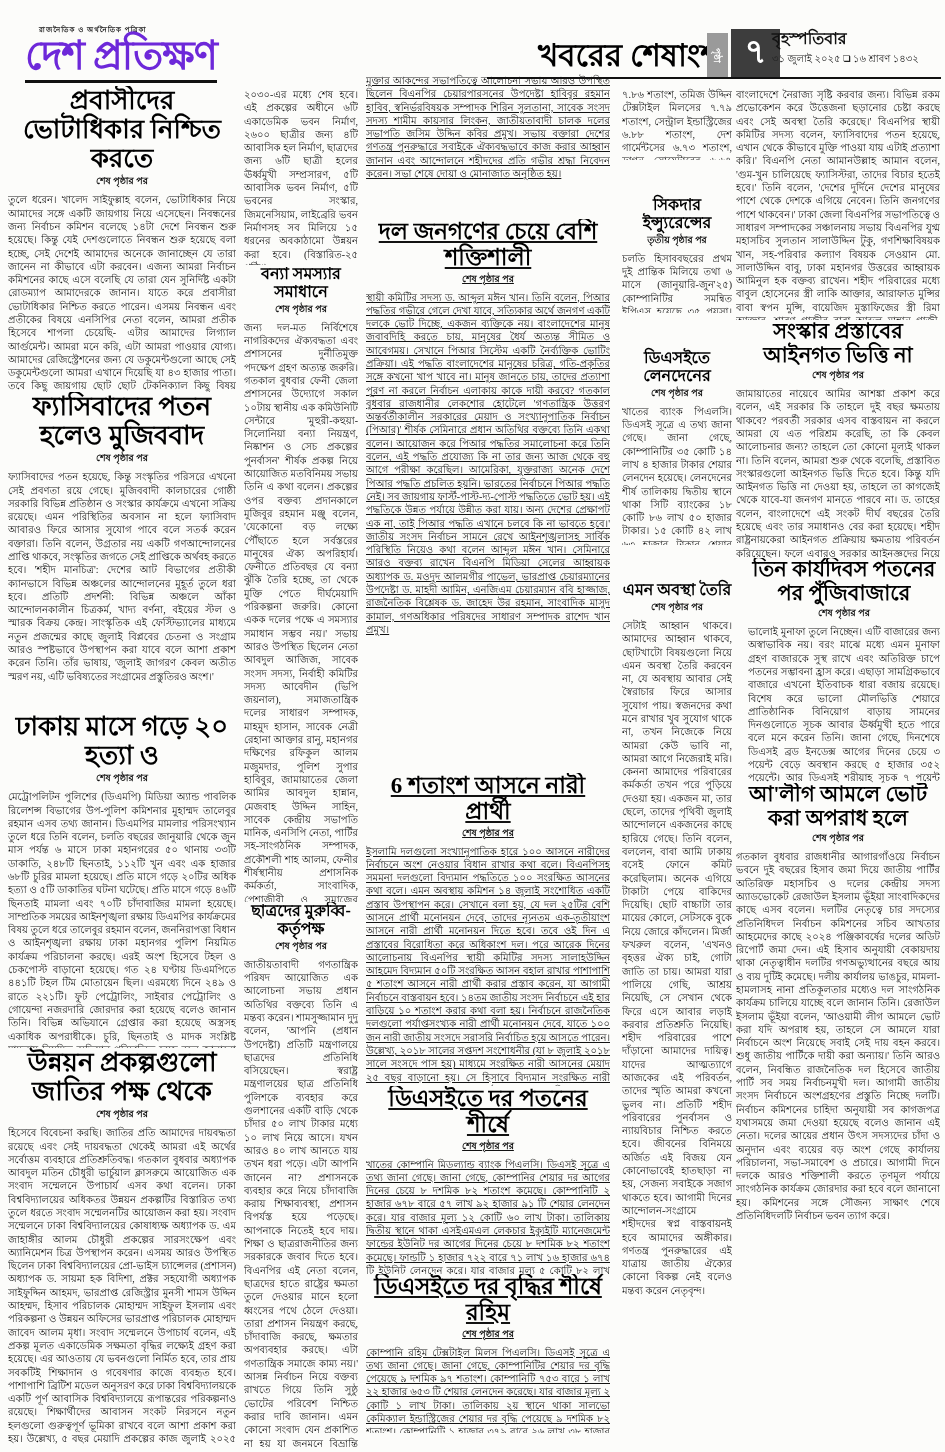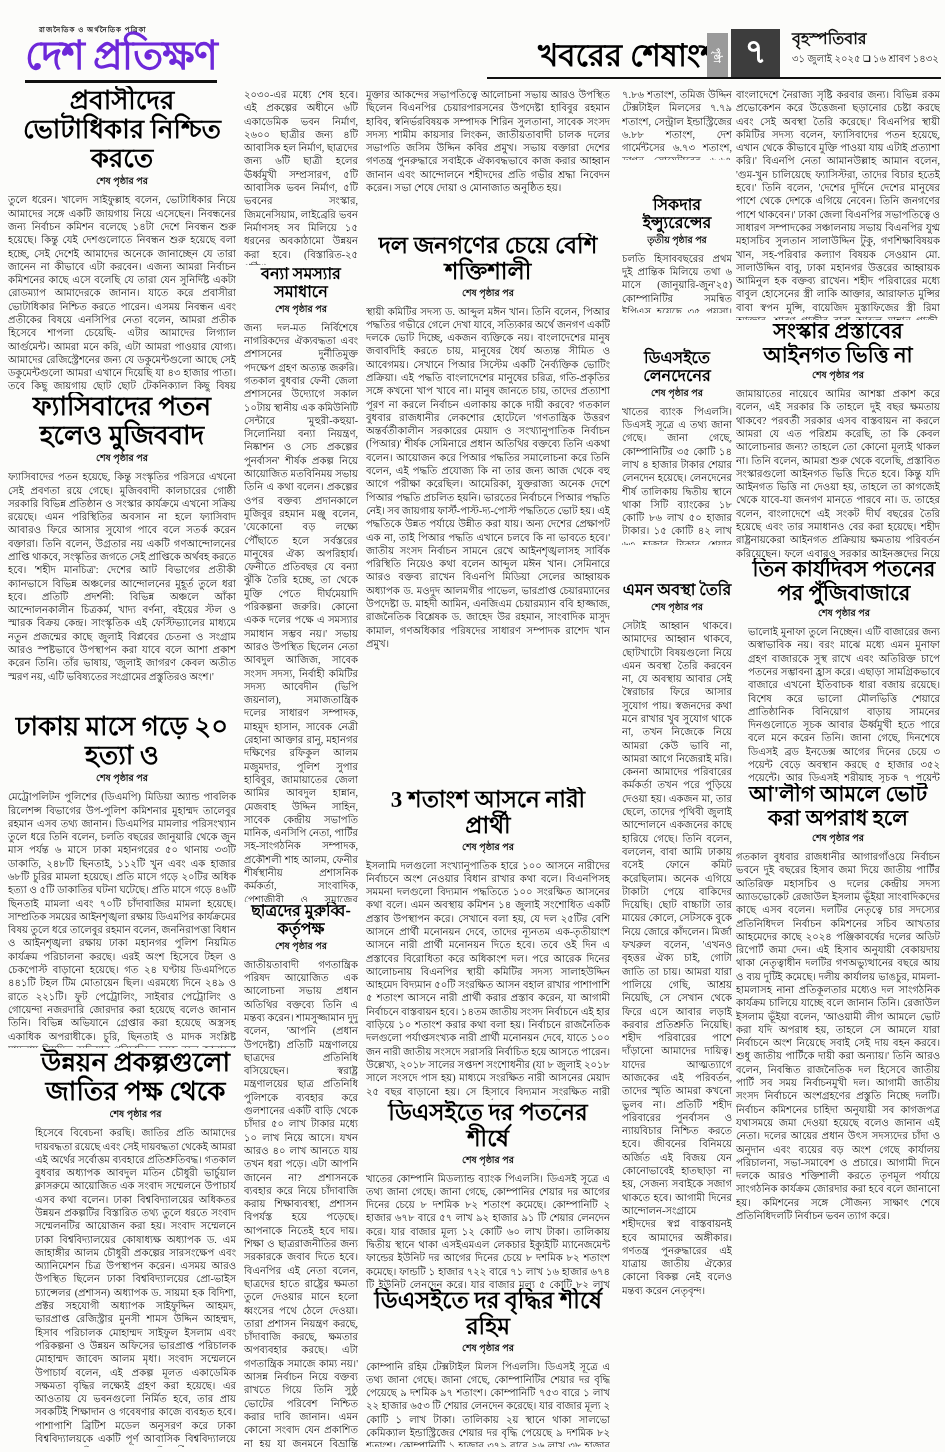--- a/index.html
+++ b/index.html
@@ -42,21 +42,21 @@
 </div>
 <div class="abs rule" style="left:25px;top:80px;width:192px;height:3px;"></div>
 
 <div class="abs section-title" style="left:538px;top:40px;">খবরের শেষাংশ</div>
 <div class="abs page-word-box" style="left:707px;top:33px;width:21px;height:44px;">
   <span>পৃষ্ঠা</span>
 </div>
 <div class="abs page-num-box" style="left:731px;top:29px;width:49px;height:49px;">
   <span>৭</span>
 </div>
-<div class="abs" style="left:792px;top:31px;width:150px;">
+<div class="abs" style="left:772px;top:31px;width:150px;">
   <div class="day">বৃহস্পতিবার</div>
   <div class="date">৩১ জুলাই ২০২৫ ❑ ১৬ শ্রাবণ ১৪৩২</div>
 </div>
 <div class="abs rule" style="left:487px;top:77px;width:454px;height:2px;"></div>
 
 <div class="region" style="left:8px;top:86px;width:228px;">
   <article class="art" style="height:306px;">
     <h2 class="hl h-a">প্রবাসীদের ভোটাধিকার নিশ্চিত করতে</h2>
     <div class="cont">শেষ পৃষ্ঠার পর</div>
     <p class="bd">তুলে ধরেন। খালেদ সাইফুল্লাহ বলেন, ভোটাধিকার নিয়ে আমাদের সঙ্গে একটি জায়গায় নিয়ে এসেছেন। নিবন্ধনের জন্য নির্বাচন কমিশন বলেছে ১৪টা দেশে নিবন্ধন শুরু হয়েছে। কিন্তু যেই দেশগুলোতে নিবন্ধন শুরু হয়েছে বলা হচ্ছে, সেই দেশেই আমাদের অনেকে জানাচ্ছেন যে তারা জানেন না কীভাবে এটা করবেন। এজন্য আমরা নির্বাচন কমিশনের কাছে এসে বলেছি যে তারা যেন সুনির্দিষ্ট একটা রোডম্যাপ আমাদেরকে জানান। যাতে করে প্রবাসীরা ভোটাধিকার নিশ্চিত করতে পারেন। এসময় নিবন্ধন এবং প্রতীকের বিষয়ে এনসিপির নেতা বলেন, আমরা প্রতীক হিসেবে শাপলা চেয়েছি- এটার আমাদের লিগ্যাল আর্গুমেন্ট। আমরা মনে করি, এটা আমরা পাওয়ার যোগ্য। আমাদের রেজিস্ট্রেশনের জন্য যে ডকুমেন্টগুলো আছে সেই ডকুমেন্টগুলো আমরা এখানে দিয়েছি যা ৪৩ হাজার পাতা। তবে কিছু জায়গায় ছোট ছোট টেকনিক্যাল কিছু বিষয় ওনারা উল্লেখ করেছেন সেই জায়গাগুলো আমরা ঠিক করে তাদের কাছে আবার জমা দেবো। আমাদের ডেডলাইন ৩ আগস্ট। তার আগেই আমরা এটা জমা দেবো। এসময় আরও উপস্থিত ছিলেন এনসিপির মুখ্য সদস্য সচিব অ্যাডভোকেট জহিরুল ইসলাম মুসা এবং এনসিপি ডায়াসপোরা অ্যালায়েন্সের গ্লোবাল কো-অর্ডিনেটর তারিক আদনান মুন।</p>
@@ -64,21 +64,21 @@
   <article class="art" style="height:320px;">
     <h2 class="hl h-a">ফ্যাসিবাদের পতন হলেও মুজিববাদ</h2>
     <div class="cont">শেষ পৃষ্ঠার পর</div>
     <p class="bd">ফ্যাসিবাদের পতন হয়েছে, কিন্তু সংস্কৃতির পরিসরে এখনো সেই প্রবণতা রয়ে গেছে। মুজিববাদী কালচারের গোষ্ঠী সরকারি বিভিন্ন প্রতিষ্ঠান ও সংস্কার কার্যক্রমে এখনো সক্রিয় রয়েছে। এমন পরিস্থিতির অবসান না হলে ফ্যাসিবাদ আবারও ফিরে আসার সুযোগ পাবে বলে সতর্ক করেন বক্তারা। তিনি বলেন, উগ্রতার নয় একটি গণআন্দোলনের প্রাপ্তি থাকবে, সংস্কৃতির জগতে সেই প্রাপ্তিকে অর্থবহ করতে হবে। 'শহীদ মানচিত্র': দেশের আট বিভাগের প্রতীকী ক্যানভাসে বিভিন্ন অঞ্চলের আন্দোলনের মুহূর্ত তুলে ধরা হবে। প্রতিটি প্রদর্শনী: বিভিন্ন অঞ্চলে আঁকা আন্দোলনকালীন চিত্রকর্ম, খাদ্য বর্ণনা, বইয়ের স্টল ও স্মারক বিক্রয় কেন্দ্র। সাংস্কৃতিক এই ফেস্টিভ্যালের মাধ্যমে নতুন প্রজন্মের কাছে জুলাই বিপ্লবের চেতনা ও সংগ্রাম আরও স্পষ্টভাবে উপস্থাপন করা যাবে বলে আশা প্রকাশ করেন তিনি। তাঁর ভাষায়, 'জুলাই জাগরণ কেবল অতীত স্মরণ নয়, এটি ভবিষ্যতের সংগ্রামের প্রস্তুতিরও অংশ।'</p>
   </article>
   <article class="art" style="height:336px;">
     <h2 class="hl h-a">ঢাকায় মাসে গড়ে ২০ হত্যা ও</h2>
     <div class="cont">শেষ পৃষ্ঠার পর</div>
     <p class="bd">মেট্রোপলিটন পুলিশের (ডিএমপি) মিডিয়া অ্যান্ড পাবলিক রিলেশন্স বিভাগের উপ-পুলিশ কমিশনার মুহাম্মদ তালেবুর রহমান এসব তথ্য জানান। ডিএমপির মামলার পরিসংখ্যান তুলে ধরে তিনি বলেন, চলতি বছরের জানুয়ারি থেকে জুন মাস পর্যন্ত ৬ মাসে ঢাকা মহানগরের ৫০ থানায় ৩৩টি ডাকাতি, ২৪৮টি ছিনতাই, ১১২টি খুন এবং এক হাজার ৬৮টি চুরির মামলা হয়েছে। প্রতি মাসে গড়ে ২০টির অধিক হত্যা ও ৫টি ডাকাতির ঘটনা ঘটেছে। প্রতি মাসে গড়ে ৪৬টি ছিনতাই মামলা এবং ৭০টি চাঁদাবাজির মামলা হয়েছে। সাম্প্রতিক সময়ের আইনশৃঙ্খলা রক্ষায় ডিএমপির কার্যক্রমের বিষয় তুলে ধরে তালেবুর রহমান বলেন, জননিরাপত্তা বিধান ও আইনশৃঙ্খলা রক্ষায় ঢাকা মহানগর পুলিশ নিয়মিত কার্যক্রম পরিচালনা করছে। এরই অংশ হিসেবে টহল ও চেকপোস্ট বাড়ানো হয়েছে। গত ২৪ ঘণ্টায় ডিএমপিতে ৪৪১টি টহল টিম মোতায়েন ছিল। এরমধ্যে দিনে ২৪৯ ও রাতে ২২১টি। ফুট পেট্রোলিং, সাইবার পেট্রোলিং ও গোয়েন্দা নজরদারি জোরদার করা হয়েছে বলেও জানান তিনি। বিভিন্ন অভিযানে গ্রেপ্তার করা হয়েছে অস্ত্রসহ একাধিক অপরাধীকে। চুরি, ছিনতাই ও মাদক সংশ্লিষ্ট মামলায় নিয়মিত অভিযান পরিচালিত হচ্ছে বলে জানানো হয়। নাগরিকদের যেকোনো প্রয়োজনে নিকটস্থ থানায় যোগাযোগের আহ্বান জানানো হয়েছে।</p>
   </article>
-  <article class="art" style="height:399px;margin-left:27px;">
+  <article class="art" style="height:399px;">
     <h2 class="hl h-a">উন্নয়ন প্রকল্পগুলো জাতির পক্ষ থেকে</h2>
     <div class="cont">শেষ পৃষ্ঠার পর</div>
     <p class="bd">হিসেবে বিবেচনা করছি। জাতির প্রতি আমাদের দায়বদ্ধতা রয়েছে এবং সেই দায়বদ্ধতা থেকেই আমরা এই অর্থের সর্বোত্তম ব্যবহারে প্রতিশ্রুতিবদ্ধ। গতকাল বুধবার অধ্যাপক আবদুল মতিন চৌধুরী ভার্চুয়াল ক্লাসরুমে আয়োজিত এক সংবাদ সম্মেলনে উপাচার্য এসব কথা বলেন। ঢাকা বিশ্ববিদ্যালয়ের অধিকতর উন্নয়ন প্রকল্পটির বিস্তারিত তথ্য তুলে ধরতে সংবাদ সম্মেলনটির আয়োজন করা হয়। সংবাদ সম্মেলনে ঢাকা বিশ্ববিদ্যালয়ের কোষাধ্যক্ষ অধ্যাপক ড. এম জাহাঙ্গীর আলম চৌধুরী প্রকল্পের সারসংক্ষেপ এবং অ্যানিমেশন চিত্র উপস্থাপন করেন। এসময় আরও উপস্থিত ছিলেন ঢাকা বিশ্ববিদ্যালয়ের প্রো-ভাইস চ্যান্সেলর (প্রশাসন) অধ্যাপক ড. সায়মা হক বিদিশা, প্রক্টর সহযোগী অধ্যাপক সাইফুদ্দিন আহমদ, ভারপ্রাপ্ত রেজিস্ট্রার মুনসী শামস উদ্দিন আহম্মদ, হিসাব পরিচালক মোহাম্মদ সাইফুল ইসলাম এবং পরিকল্পনা ও উন্নয়ন অফিসের ভারপ্রাপ্ত পরিচালক মোহাম্মদ জাবেদ আলম মৃধা। সংবাদ সম্মেলনে উপাচার্য বলেন, এই প্রকল্প মূলত একাডেমিক সক্ষমতা বৃদ্ধির লক্ষ্যেই গ্রহণ করা হয়েছে। এর আওতায় যে ভবনগুলো নির্মিত হবে, তার প্রায় সবকটিই শিক্ষাদান ও গবেষণার কাজে ব্যবহৃত হবে। পাশাপাশি ব্রিটিশ মডেল অনুসরণ করে ঢাকা বিশ্ববিদ্যালয়কে একটি পূর্ণ আবাসিক বিশ্ববিদ্যালয়ে রূপান্তরের পরিকল্পনাও রয়েছে। শিক্ষার্থীদের আবাসন সংকট নিরসনে নতুন হলগুলো গুরুত্বপূর্ণ ভূমিকা রাখবে বলে আশা প্রকাশ করা হয়। উল্লেখ্য, ৫ বছর মেয়াদি প্রকল্পের কাজ জুলাই ২০২৫ থেকে শুরু হয়ে</p>
   </article>
 </div>
 
 <div class="region" style="left:244px;top:88px;width:114px;">
   <article class="art" style="height:177px;">
     <p class="bd">২০৩০-এর মধ্যে শেষ হবে। এই প্রকল্পের অধীনে ৬টি একাডেমিক ভবন নির্মাণ, ২৬০০ ছাত্রীর জন্য ৪টি আবাসিক হল নির্মাণ, ছাত্রদের জন্য ৬টি ছাত্রী হলের ঊর্ধ্বমুখী সম্প্রসারণ, ৫টি আবাসিক ভবন নির্মাণ, ৫টি ভবনের সংস্কার, জিমনেসিয়াম, লাইব্রেরি ভবন নির্মাণসহ সব মিলিয়ে ১৫ ধরনের অবকাঠামো উন্নয়ন করা হবে। (বিস্তারিত-২৫ পৃষ্ঠি।)</p>
   </article>
@@ -87,31 +87,31 @@
     <div class="cont">শেষ পৃষ্ঠার পর</div>
     <p class="bd">জন্য দল-মত নির্বিশেষে নাগরিকদের ঐক্যবদ্ধতা এবং প্রশাসনের দুর্নীতিমুক্ত পদক্ষেপ গ্রহণ অত্যন্ত জরুরি। গতকাল বুধবার ফেনী জেলা প্রশাসনের উদ্যোগে সকাল ১০টায় স্থানীয় এক কমিউনিটি সেন্টারে 'মুহুরী-কহুয়া-সিলোনিয়া বন্যা নিয়ন্ত্রণ, নিষ্কাশন ও সেচ প্রকল্পের পুনর্বাসন' শীর্ষক প্রকল্প নিয়ে আয়োজিত মতবিনিময় সভায় তিনি এ কথা বলেন। প্রকল্পের ওপর বক্তব্য প্রদানকালে মুজিবুর রহমান মঞ্জু বলেন, 'যেকোনো বড় লক্ষ্যে পৌঁছাতে হলে সর্বস্তরের মানুষের ঐক্য অপরিহার্য। ফেনীতে প্রতিবছর যে বন্যা ঝুঁকি তৈরি হচ্ছে, তা থেকে মুক্তি পেতে দীর্ঘমেয়াদি পরিকল্পনা জরুরি। কোনো একক দলের পক্ষে এ সমস্যার সমাধান সম্ভব নয়।' সভায় আরও উপস্থিত ছিলেন নেতা আবদুল আজিজ, সাবেক সংসদ সদস্য, নির্বাহী কমিটির সদস্য আবেদীন (ভিপি জয়নাল), সমাজতান্ত্রিক দলের সাধারণ সম্পাদক, মাহমুদ হাসান, সাবেক নেত্রী রেহানা আক্তার রানু, মহানগর দক্ষিণের রফিকুল আলম মজুমদার, পুলিশ সুপার হাবিবুর, জামায়াতের জেলা আমির আবদুল হান্নান, মেজবাহ উদ্দিন সাহিন, সাবেক কেন্দ্রীয় সভাপতি মানিক, এনসিপি নেতা, পার্টির সহ-সাংগঠনিক সম্পাদক, প্রকৌশলী শাহ আলম, ফেনীর শীর্ষস্থানীয় প্রশাসনিক কর্মকর্তা, সাংবাদিক, পেশাজীবী ও সমাজের সদস্যবৃন্দ। সভায় প্রকৌশলী তরুণ মজুমদার বন্যা নিয়ন্ত্রণে প্রস্তাবিত বিশাল সমীক্ষা ও প্রকল্প উপস্থাপন করেন।</p>
   </article>
   <article class="art" style="height:545px;font-family:Liberation Serif, serif;">
     <h2 class="hl h-b">ছাত্রদের মুরুব্বি-কর্তৃপক্ষ</h2>
     <div class="cont">শেষ পৃষ্ঠার পর</div>
     <p class="bd">জাতীয়তাবাদী গণতান্ত্রিক পরিষদ আয়োজিত এক আলোচনা সভায় প্রধান অতিথির বক্তব্যে তিনি এ মন্তব্য করেন। শামসুজ্জামান দুদু বলেন, 'আপনি (প্রধান উপদেষ্টা) প্রতিটি মন্ত্রণালয়ে ছাত্রদের প্রতিনিধি বসিয়েছেন। স্বরাষ্ট্র মন্ত্রণালয়ের ছাত্র প্রতিনিধি পুলিশকে ব্যবহার করে গুলশানের একটি বাড়ি থেকে চাঁদার ৫০ লাখ টাকার মধ্যে ১০ লাখ নিয়ে আসে। যখন আরও ৪০ লাখ আনতে যায় তখন ধরা পড়ে। এটা আপনি জানেন না? প্রশাসনকে ব্যবহার করে নিয়ে চাঁদাবাজি করায় শিক্ষাব্যবস্থা, প্রশাসন বিপর্যস্ত হয়ে পড়েছে। আপনাকে নিতেই হবে দায়। শিক্ষা ও ছাত্ররাজনীতির জন্য সরকারকে জবাব দিতে হবে। বিএনপির এই নেতা বলেন, ছাত্রদের হাতে রাষ্ট্রের ক্ষমতা তুলে দেওয়ার মানে হলো ধ্বংসের পথে ঠেলে দেওয়া। তারা প্রশাসন নিয়ন্ত্রণ করছে, চাঁদাবাজি করছে, ক্ষমতার অপব্যবহার করছে। এটা গণতান্ত্রিক সমাজে কাম্য নয়।' আসন্ন নির্বাচন নিয়ে বক্তব্য রাখতে গিয়ে তিনি সুষ্ঠু ভোটের পরিবেশ নিশ্চিত করার দাবি জানান। এমন কোনো সংবাদ যেন প্রকাশিত না হয় যা জনমনে বিভ্রান্তি ছড়ায়, সেই আহ্বানও জানান তিনি। মতো সংবাদ প্রকাশিত হওয়ায় উদ্বেগ প্রকাশ করা হয়।</p>
   </article>
 </div>
 
-<div class="region" style="left:366px;top:88px;width:244px;">
+<div class="region" style="left:366px;top:74px;width:244px;text-decoration:underline;">
   <article class="art" style="height:145px;">
     <p class="bd">মুক্তার আকন্দের সভাপতিত্বে আলোচনা সভায় আরও উপস্থিত ছিলেন বিএনপির চেয়ারপারসনের উপদেষ্টা হাবিবুর রহমান হাবিব, স্বনির্ভরবিষয়ক সম্পাদক শিরিন সুলতানা, সাবেক সংসদ সদস্য শামীম কায়সার লিংকন, জাতীয়তাবাদী চালক দলের সভাপতি জসিম উদ্দিন কবির প্রমুখ। সভায় বক্তারা দেশের গণতন্ত্র পুনরুদ্ধারে সবাইকে ঐক্যবদ্ধভাবে কাজ করার আহ্বান জানান এবং আন্দোলনে শহীদদের প্রতি গভীর শ্রদ্ধা নিবেদন করেন। সভা শেষে দোয়া ও মোনাজাত অনুষ্ঠিত হয়।</p>
   </article>
   <article class="art" style="height:554px;">
     <h2 class="hl h-c">দল জনগণের চেয়ে বেশি শক্তিশালী</h2>
     <div class="cont">শেষ পৃষ্ঠার পর</div>
     <p class="bd">স্থায়ী কমিটির সদস্য ড. আব্দুল মঈন খান। তিনি বলেন, পিআর পদ্ধতির গভীরে গেলে দেখা যাবে, সত্যিকার অর্থে জনগণ একটি দলকে ভোট দিচ্ছে, একজন ব্যক্তিকে নয়। বাংলাদেশের মানুষ জবাবদিহি করতে চায়, মানুষের ধৈর্য অত্যন্ত সীমিত ও আবেগময়। সেখানে পিআর সিস্টেম একটি নৈর্ব্যক্তিক ভোটিং প্রক্রিয়া। এই পদ্ধতি বাংলাদেশের মানুষের চরিত্র, গতি-প্রকৃতির সঙ্গে কখনো খাপ খাবে না। মানুষ জানতে চায়, তাদের প্রত্যাশা পূরণ না করলে নির্বাচন এলাকায় কাকে দায়ী করবে? গতকাল বুধবার রাজধানীর লেকশোর হোটেলে 'গণতান্ত্রিক উত্তরণ অন্তর্বর্তীকালীন সরকারের মেয়াদ ও সংখ্যানুপাতিক নির্বাচন (পিআর)' শীর্ষক সেমিনারে প্রধান অতিথির বক্তব্যে তিনি একথা বলেন। আয়োজন করে পিআর পদ্ধতির সমালোচনা করে তিনি বলেন, এই পদ্ধতি প্রযোজ্য কি না তার জন্য আজ থেকে বহু আগে পরীক্ষা করেছিল। আমেরিকা, যুক্তরাজ্য অনেক দেশে পিআর পদ্ধতি প্রচলিত হয়নি। ভারতের নির্বাচনে পিআর পদ্ধতি নেই। সব জায়গায় ফার্স্ট-পাস্ট-দ্য-পোস্ট পদ্ধতিতে ভোট হয়। এই পদ্ধতিকে উন্নত পর্যায়ে উন্নীত করা যায়। অন্য দেশের প্রেক্ষাপট এক না, তাই পিআর পদ্ধতি এখানে চলবে কি না ভাবতে হবে।' জাতীয় সংসদ নির্বাচন সামনে রেখে আইনশৃঙ্খলাসহ সার্বিক পরিস্থিতি নিয়েও কথা বলেন আব্দুল মঈন খান। সেমিনারে আরও বক্তব্য রাখেন বিএনপি মিডিয়া সেলের আহ্বায়ক অধ্যাপক ড. মওদুদ আলমগীর পাভেল, ভারপ্রাপ্ত চেয়ারম্যানের উপদেষ্টা ড. মাহদী আমিন, এনজিএম চেয়ারম্যান ববি হাজ্জাজ, রাজনৈতিক বিশ্লেষক ড. জাহেদ উর রহমান, সাংবাদিক মাসুদ কামাল, গণঅধিকার পরিষদের সাধারণ সম্পাদক রাশেদ খান প্রমুখ।</p>
   </article>
   <article class="art" style="height:313px;">
-    <h2 class="hl h-c">3 শতাংশ আসনে নারী প্রার্থী</h2>
+    <h2 class="hl h-c">6 শতাংশ আসনে নারী প্রার্থী</h2>
     <div class="cont">শেষ পৃষ্ঠার পর</div>
     <p class="bd">ইসলামি দলগুলো সংখ্যানুপাতিক হারে ১০০ আসনে নারীদের নির্বাচনে অংশ নেওয়ার বিধান রাখার কথা বলে। বিএনপিসহ সমমনা দলগুলো বিদ্যমান পদ্ধতিতে ১০০ সংরক্ষিত আসনের কথা বলে। এমন অবস্থায় কমিশন ১৪ জুলাই সংশোধিত একটি প্রস্তাব উপস্থাপন করে। সেখানে বলা হয়, যে দল ২৫টির বেশি আসনে প্রার্থী মনোনয়ন দেবে, তাদের ন্যূনতম এক-তৃতীয়াংশ আসনে নারী প্রার্থী মনোনয়ন দিতে হবে। তবে ওই দিন এ প্রস্তাবের বিরোধিতা করে অধিকাংশ দল। পরে আরেক দিনের আলোচনায় বিএনপির স্থায়ী কমিটির সদস্য সালাহউদ্দিন আহমেদ বিদ্যমান ৫০টি সংরক্ষিত আসন বহাল রাখার পাশাপাশি ৫ শতাংশ আসনে নারী প্রার্থী করার প্রস্তাব করেন, যা আগামী নির্বাচনে বাস্তবায়ন হবে। ১৪তম জাতীয় সংসদ নির্বাচনে এই হার বাড়িয়ে ১০ শতাংশ করার কথা বলা হয়। নির্বাচনে রাজনৈতিক দলগুলো পর্যাপ্তসংখ্যক নারী প্রার্থী মনোনয়ন দেবে, যাতে ১০০ জন নারী জাতীয় সংসদে সরাসরি নির্বাচিত হয়ে আসতে পারেন। উল্লেখ্য, ২০১৮ সালের সপ্তদশ সংশোধনীর (যা ৮ জুলাই ২০১৮ সালে সংসদে পাস হয়) মাধ্যমে সংরক্ষিত নারী আসনের মেয়াদ ২৫ বছর বাড়ানো হয়। সে হিসাবে বিদ্যমান সংরক্ষিত নারী আসনের মেয়াদ ২০৩৩ সাল পর্যন্ত বহাল থাকার বিধান রয়েছে। তবে সংবিধানের অনুচ্ছেদ ৬৫(৩) ও (৩ ক)-এর আওতায় সংরক্ষিত নারী আসনের বিধান চতুর্দশ সংসদের পর আর কার্যকর থাকবে না।</p>
   </article>
   <article class="art" style="height:188px;">
     <h2 class="hl h-c">ডিএসইতে দর পতনের শীর্ষে</h2>
     <div class="cont">শেষ পৃষ্ঠার পর</div>
     <p class="bd">খাতের কোম্পানি মিডল্যান্ড ব্যাংক পিএলসি। ডিএসই সূত্রে এ তথ্য জানা গেছে। জানা গেছে, কোম্পানির শেয়ার দর আগের দিনের চেয়ে ৮ দশমিক ৮২ শতাংশ কমেছে। কোম্পানিটি ২ হাজার ৬৭৮ বারে ৫৭ লাখ ৯২ হাজার ৯১ টি শেয়ার লেনদেন করে। যার বাজার মূল্য ১২ কোটি ৬০ লাখ টাকা। তালিকায় দ্বিতীয় স্থানে থাকা এসইএমএল লেকচার ইক্যুইটি ম্যানেজমেন্ট ফান্ডের ইউনিট দর আগের দিনের চেয়ে ৮ দশমিক ৮২ শতাংশ কমেছে। ফান্ডটি ১ হাজার ৭২২ বারে ৭১ লাখ ১৬ হাজার ৬৭৪ টি ইউনিট লেনদেন করে। যার বাজার মূল্য ৫ কোটি ৮২ লাখ টাকা। তালিকায় তৃতীয় স্থানে থাকা ফারইস্ট ফাইন্যান্সের শেয়ার দর আগের দিনের চেয়ে ৮ দশমিক ১৯ শতাংশ কমেছে। কোম্পানিটি ১১ বারে ৪ লাখ ১৩ হাজার ৬ টি শেয়ার লেনদেন করে।</p>
   </article>
   <article class="art" style="height:159px;">
     <h2 class="hl h-c">ডিএসইতে দর বৃদ্ধির শীর্ষে রহিম</h2>

